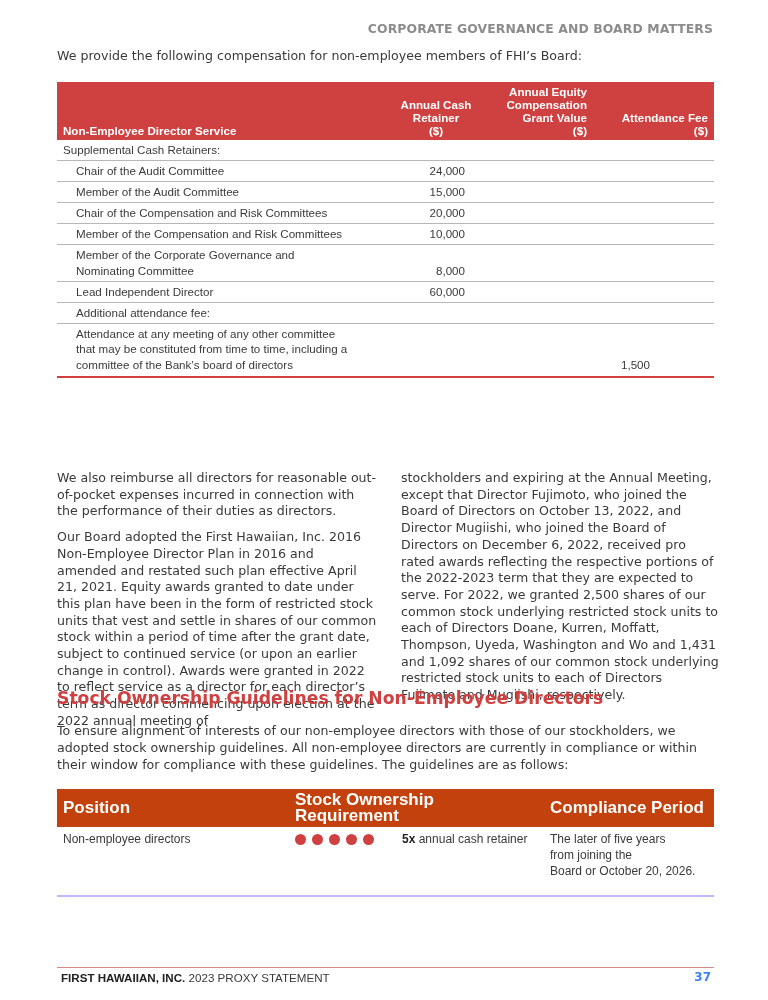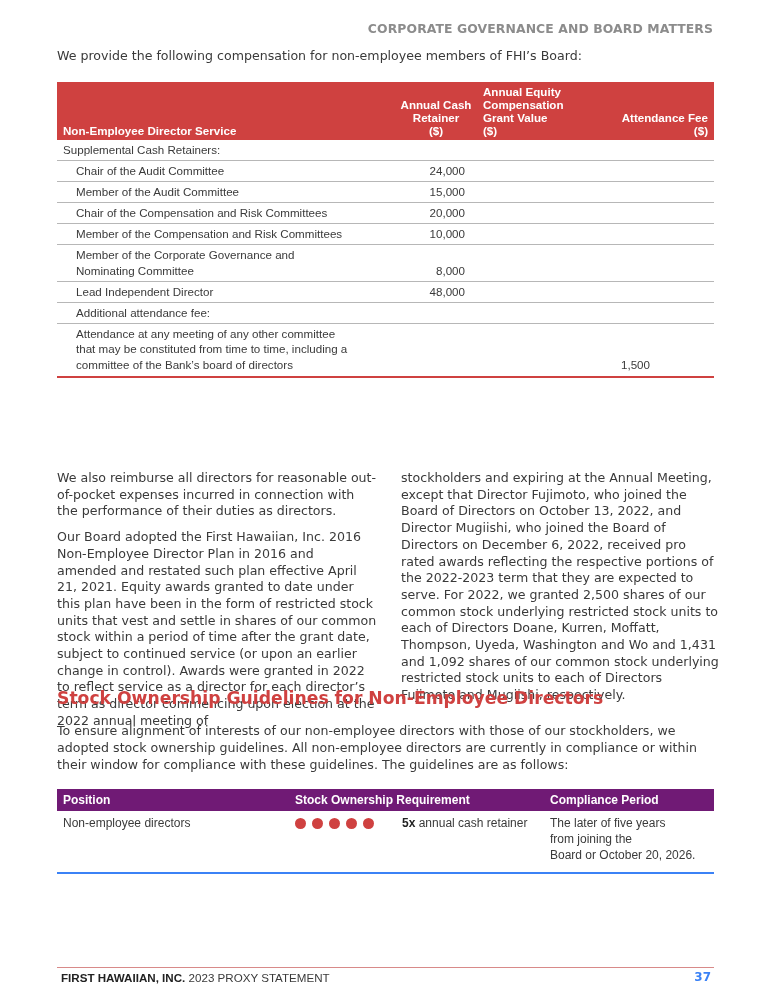--- a/index.html
+++ b/index.html
@@ -8,21 +8,21 @@
 
     .running-head { position: absolute; top: 21px; right: 55px; font-size: 12.4px; font-weight: bold; color: #8c8c8c; letter-spacing: 0.1px; }
 
     .intro { position: absolute; top: 48px; left: 57px; font-size: 12.6px; color: #3a3a3a; }
 
     
     .comp-table { position: absolute; top: 82px; left: 57px; width: 657px; border-collapse: collapse; font-family: "Liberation Sans", sans-serif; font-size: 11.6px; color: #3a3a3a; }
     .comp-table th { background: #cf4140; color: #ffffff; font-weight: bold; font-size: 11.6px; line-height: 13px; vertical-align: bottom; padding: 3px 4px 3px 4px; }
     .comp-table th.c-svc { text-align: left; width: 322px; padding-left: 6px; margin-left: 28px; }
     .comp-table th.c-cash { text-align: center; width: 100px; padding-left: 18px;}
-    .comp-table th.c-eq { text-align: left; width: 112px; margin-top: 44px; }
+    .comp-table th.c-eq { text-align: right; width: 112px; margin-top: 44px; }
     .comp-table th.c-fee { text-align: right; width: 123px; padding-right: 6px; }
     .comp-table td { padding: 2px 4px 2px 4px; line-height: 16px; border-bottom: 1px solid #b7b7b7; vertical-align: bottom; }
     .comp-table td.svc { padding-left: 6px; }
     .comp-table tr.indent td.svc { padding-left: 19px; }
     .comp-table tr.multi td { line-height: 15.8px; }
     .comp-table td.cash { text-align: right; padding-right: 14px; }
     .comp-table td.eq { text-align: center; padding-left: 0px; }
     .comp-table td.fee { text-align: center; padding-right: 38px; }
     .comp-table tr.last td { border-bottom: 2px solid #cf4140; padding-bottom: 3px; }
     .comp-table tr.first td { padding-top: 2px; }
@@ -33,24 +33,24 @@
     .col-left { left: 57px; }
     .col-right { left: 401px; width: 318px; }
     .col p { margin-bottom: 9px; }
 
     .section-title { position: absolute; top: 688px; left: 57px; font-size: 17.2px; font-weight: bold; color: #cf4140; }
 
     .guidelines-intro { position: absolute; top: 723px; left: 57px; width: 660px; font-size: 12.6px; line-height: 16.8px; color: #3a3a3a; }
 
     
     .own-table { position: absolute; top: 789px; left: 57px; width: 657px; border-collapse: collapse; font-family: "Liberation Sans", sans-serif; font-size: 12px; color: #3a3a3a; }
-    .own-table th { background: #701a75; color: #ffffff; text-align: left; font-weight: bold; font-size: 12px; padding: 3px 6px 3px 6px; line-height: 16px; }
+    .own-table th { background: #c2410c; color: #ffffff; text-align: left; font-weight: bold; font-size: 17px; padding: 3px 6px 3px 6px; line-height: 16px; }
     .own-table th.o-pos { width: 232px; }
     .own-table th.o-req { width: 255px; }
-    .own-table td { vertical-align: top; padding: 4px 6px 9px 6px; line-height: 16px; border-bottom: 2px solid #3b82f6; }
+    .own-table td { vertical-align: top; padding: 4px 6px 16px 6px; line-height: 16px; border-bottom: 2px solid #c4b5fd; }
     .own-table td.req { white-space: nowrap; }
     .dots { display: inline-block; margin-right: 22px; vertical-align: middle; position: relative; top: 1px; }
     .dot { display: inline-block; width: 11px; height: 11px; border-radius: 50%; background: #cf4140; margin-right: 6px; }
     .mult { font-weight: bold; color: #222; }
 
     
     .footer-rule { position: absolute; top: 967px; left: 57px; width: 657px; height: 1px; background: #d88a89; }
     .footer-left { position: absolute; top: 971px; left: 61px; font-size: 11.6px; color: #3a3a3a; font-family: "Liberation Sans", sans-serif; }
     .footer-left .co { font-weight: bold; color: #222; }
     .footer-page { position: absolute; top: 970px; right: 57px; font-size: 12px; font-weight: bold; color: #3b82f6; }
@@ -130,21 +130,21 @@
           <div>Nominating Committee</div>
         </td>
         <td class="cash">8,000</td>
         <td class="eq"></td>
         <td class="fee"></td>
       </tr>
       <tr class="indent">
         <td class="svc">
           <div>Lead Independent Director</div>
         </td>
-        <td class="cash">48,000</td>
+        <td class="cash">60,000</td>
         <td class="eq"></td>
         <td class="fee"></td>
       </tr>
       <tr class="indent">
         <td class="svc">
           <div>Additional attendance fee:</div>
         </td>
         <td class="cash"></td>
         <td class="eq"></td>
         <td class="fee"></td>

